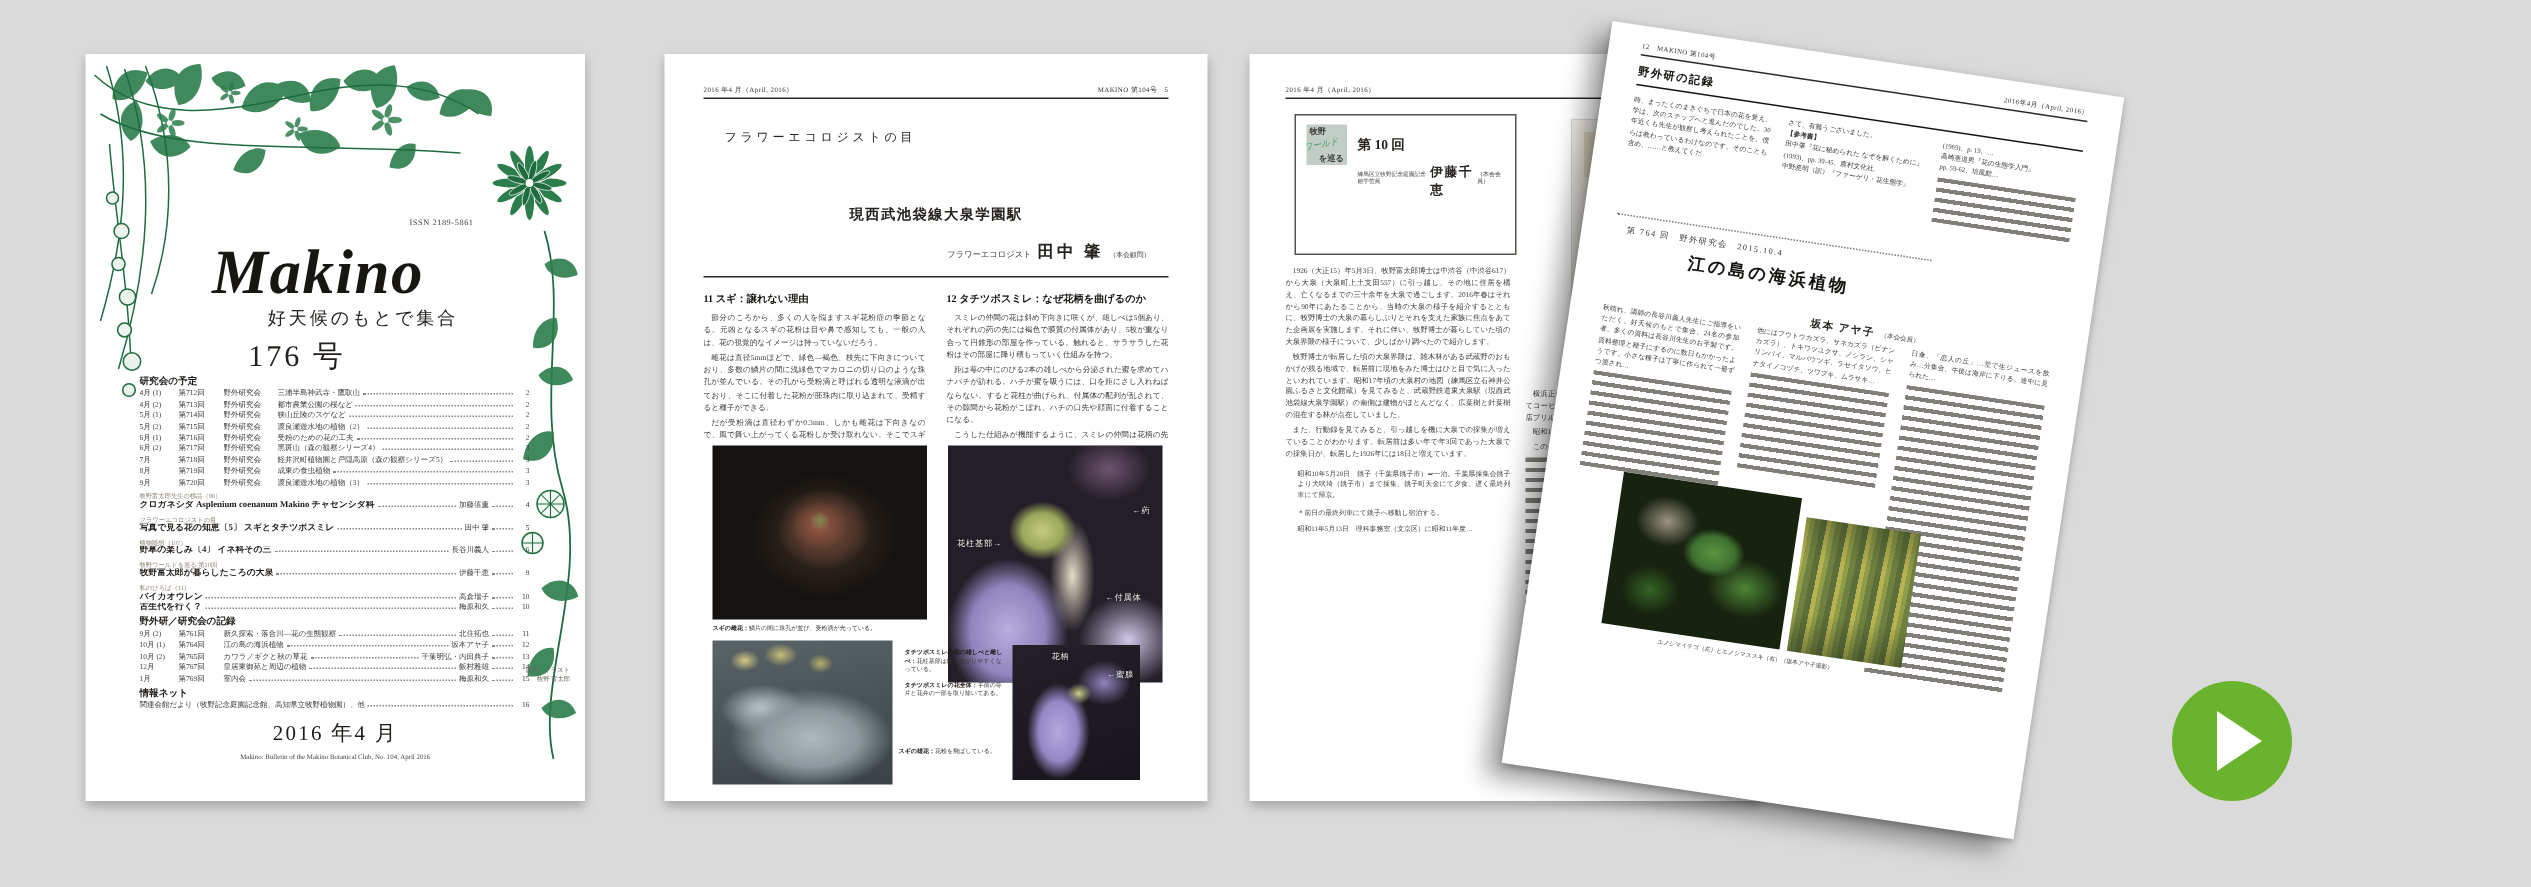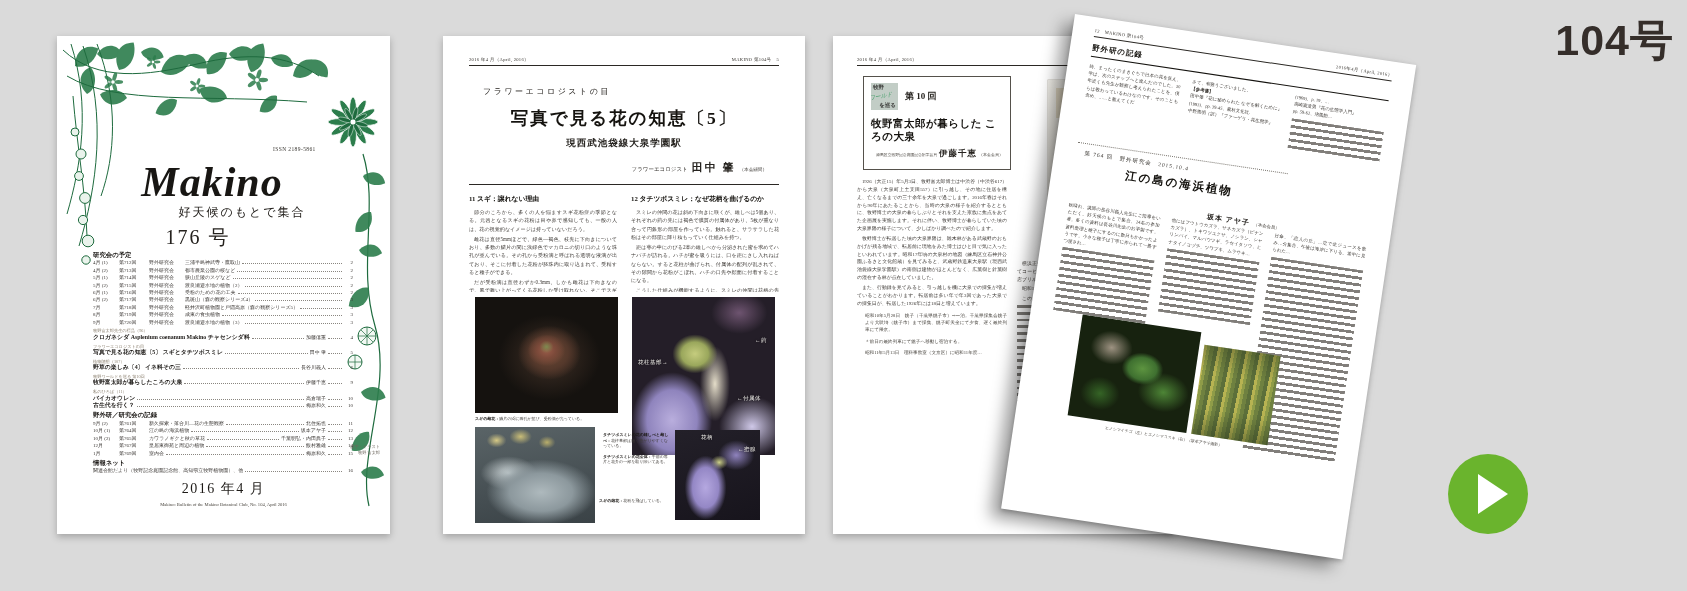--- a/index.html
+++ b/index.html
@@ -491,21 +491,20 @@
     </div>
   </section>
 
   <section class="page p2">
     <div class="abs hdr">
       <span>2016 年4 月（April, 2016）</span>
       <span>MAKINO 第104号　5</span>
     </div>
     <div class="abs rule top"></div>
     <div class="abs fe-kicker">フラワーエコロジストの目</div>
-    <div class="abs fe-title">写真で見る花の知恵〔5〕</div>
     <div class="abs fe-sub">現西武池袋線大泉学園駅</div>
     <div class="abs fe-byline">
       <span class="fe-role">フラワーエコロジスト</span>
       <span class="fe-name">田中 肇</span>
       <span class="fe-note">（本会顧問）</span>
     </div>
     <div class="abs rule mid"></div>
     <div class="abs fe-cols">
       <div class="fe-col jp-just">
         <div class="fe-h3">11 スギ：譲れない理由</div>
@@ -548,21 +547,20 @@
       <span>2016 年4 月（April, 2016）</span>
     </div>
     <div class="abs rule top"></div>
     <div class="abs mw-box">
       <span class="mw-badge">
         <span class="b1">牧野</span>
         <span class="b2">ワールド</span>
         <span class="b3">を巡る</span>
       </span>
       <span class="mw-no">第 10 回</span>
-      <div class="mw-title">牧野富太郎が暮らした ころの大泉</div>
       <div class="mw-byline">
         <span class="mw-role">練馬区立牧野記念庭園記念館学芸員</span>
         <span class="mw-name">伊藤千恵</span>
         <span class="mw-note">（本会会員）</span>
       </div>
     </div>
     <div class="abs mw-colL">
       <div>
           <p>1926（大正15）年5月3日、牧野富太郎博士は中渋谷（中渋谷617）から大泉（大泉町上土支田557）に引っ越し、その地に住居を構え、亡くなるまでの三十余年を大泉で過ごします。2016年春はそれから90年にあたることから、当時の大泉の様子を紹介するとともに、牧野博士の大泉の暮らしぶりとそれを支えた家族に焦点をあてた企画展を実施します。それに伴い、牧野博士が暮らしていた頃の大泉界隈の様子について、少しばかり調べたので紹介します。</p>
           <p>牧野博士が転居した頃の大泉界隈は、雑木林がある武蔵野のおもかげが残る地域で、転居前に現地をみた博士はひと目で気に入ったといわれています。昭和17年頃の大泉村の地図（練馬区立石神井公園ふるさと文化館蔵）を見てみると、武蔵野鉄道東大泉駅（現西武池袋線大泉学園駅）の南側は建物がほとんどなく、広葉樹と針葉樹の混在する林が点在していました。</p>
@@ -660,20 +658,19 @@
       <div class="jp-just">
         <span>日傘、「恋人の丘」…堂で生ジュースを飲み…分集合、午後は海岸に下りる。途中に見られた…</span>
         <div class="tlines" style="height:196px;margin-top:3px;"></div>
       </div>
     </div>
     <div class="abs ph ph-e"></div>
     <div class="abs ph ph-f"></div>
     <div class="abs fr-cap">エノシマイチゴ（左）とエノシマススキ（右）（坂本アヤ子撮影）</div>
   </section>
 
-  <div class="abs issue-label">104号</div>
   <div class="abs view-control">
     <span class="play-circle">
       <span class="play-tri"></span>
     </span>
   </div>
 
 </div>
 
 </body></html>

